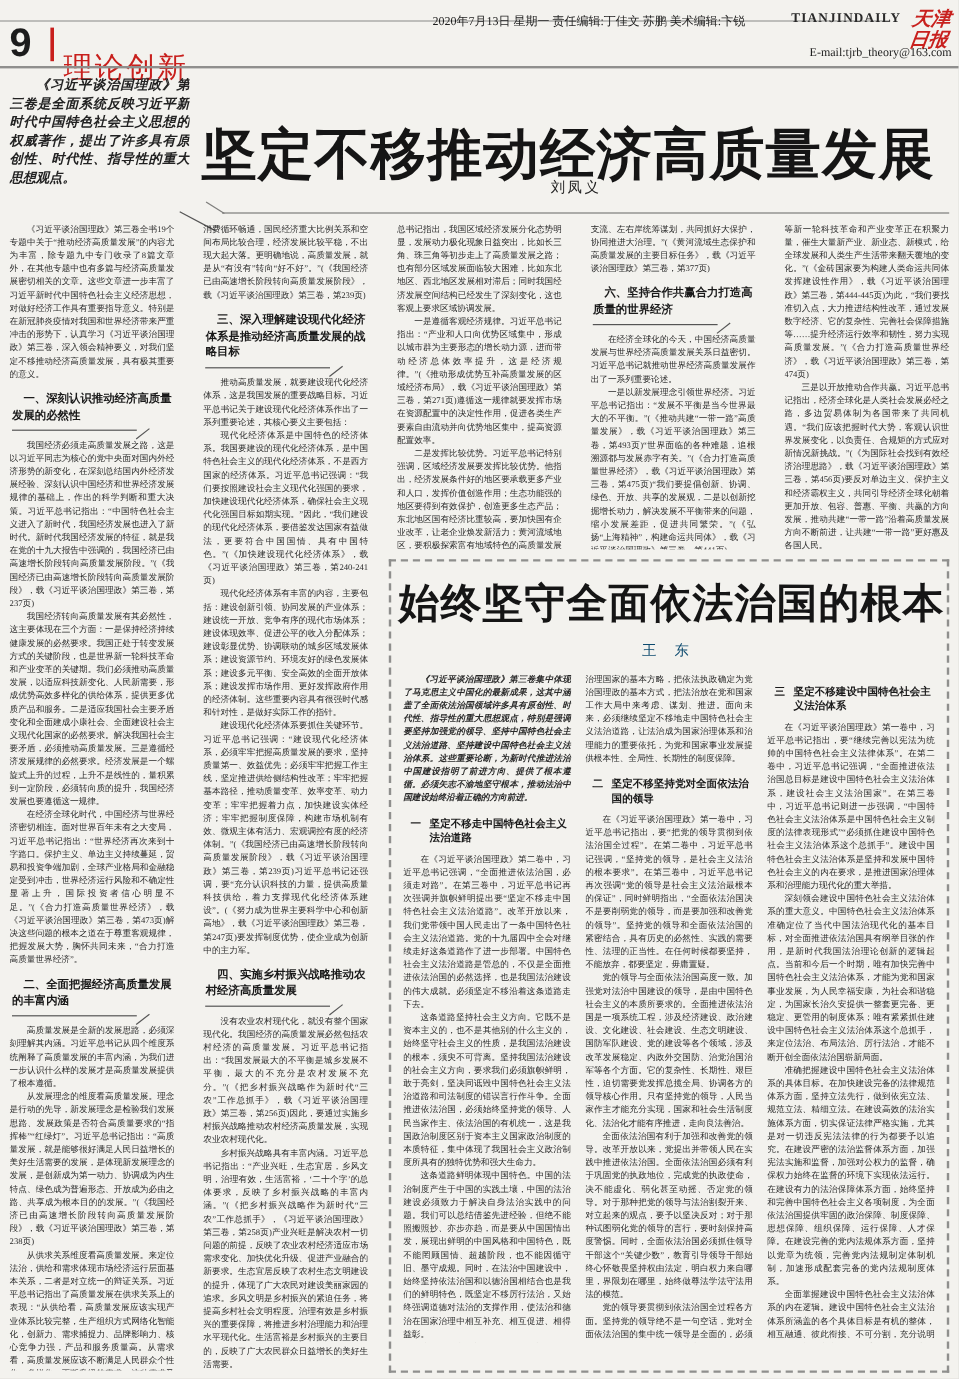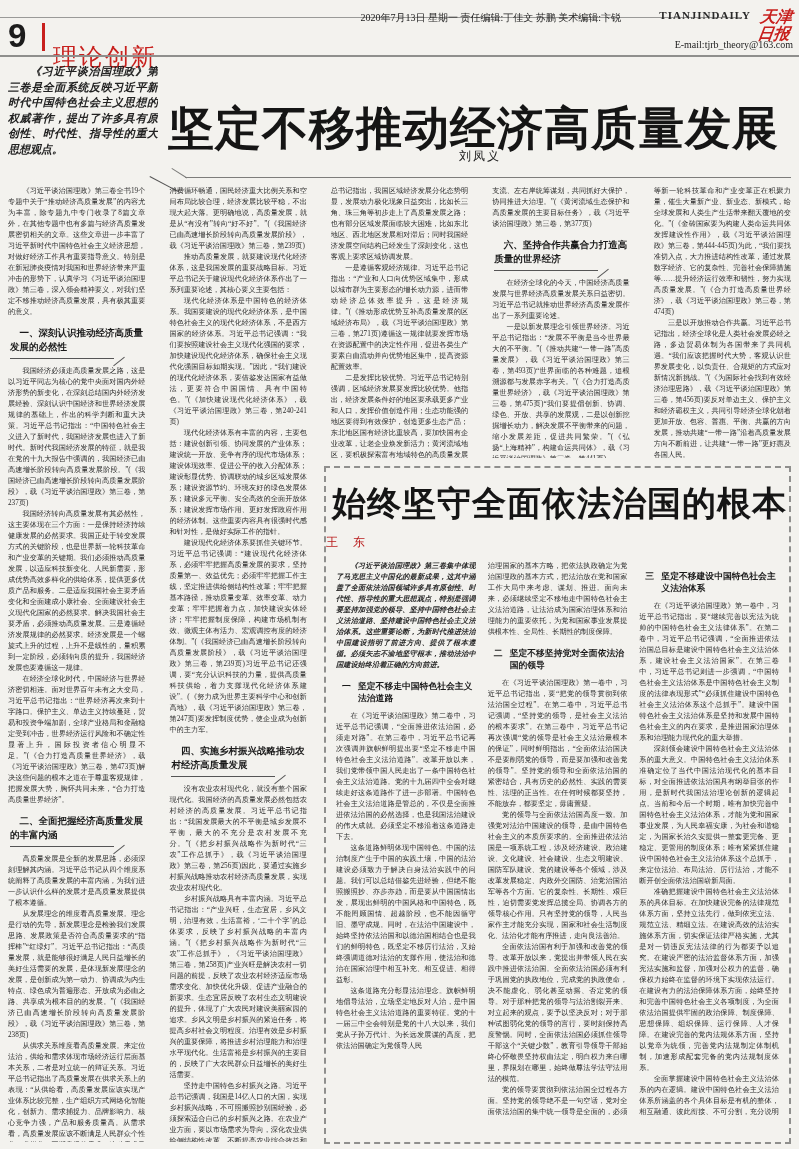--- a/index.html
+++ b/index.html
@@ -50,21 +50,21 @@
          background:#555;transform:rotate(-38deg);}
   .blk.hn{display:flex;gap:6px;font-family:"Liberation Sans",sans-serif;font-weight:bold;
          font-size:8.8px;line-height:12px;color:#1a1a1a;margin:9px 2px 7px 6px;text-align:left;}
   .hn-num{flex:0 0 10px;}
   .hn-text{flex:1;}
   
   .a2-box{position:absolute;top:466px;left:324px;width:467px;height:678px;
           border:2px dashed #8f8f8d;box-sizing:border-box;}
   .headline2{margin:16px 6px 0 6px;text-align:center;font-family:"Liberation Sans",sans-serif;
           font-weight:900;font-size:34px;line-height:38px;color:#151515;letter-spacing:1px;white-space:nowrap;}
-  .byline2{margin:12px 0 10px 0;text-align:left;font-size:12px;color:#b91c1c;letter-spacing:6px;}
+  .byline2{margin:12px 0 10px 0;text-align:center;font-size:12px;color:#0c4a6e;letter-spacing:6px;}
   .a2-body{margin:4px 10px 0 10px;display:flex;gap:12px;}
   .a2-body .col{width:140px;height:558px;overflow:hidden;}
 </style>
 </head>
 <body>
 
 <div class="page">
 
   <div class="rule-top"></div>
   <div class="pg-num">9</div>
@@ -91,20 +91,21 @@
         <div class="blk p">我国经济转向高质量发展有其必然性，这主要体现在三个方面：一是保持经济持续健康发展的必然要求。我国正处于转变发展方式的关键阶段，也是世界新一轮科技革命和产业变革的关键期。我们必须推动高质量发展，以适应科技新变化、人民新需要，形成优势高效多样化的供给体系，提供更多优质产品和服务。二是适应我国社会主要矛盾变化和全面建成小康社会、全面建设社会主义现代化国家的必然要求。解决我国社会主要矛盾，必须推动高质量发展。三是遵循经济发展规律的必然要求。经济发展是一个螺旋式上升的过程，上升不是线性的，量积累到一定阶段，必须转向质的提升，我国经济发展也要遵循这一规律。</div>
         <div class="blk p">在经济全球化时代，中国经济与世界经济密切相连。面对世界百年未有之大变局，习近平总书记指出：“世界经济再次来到十字路口。保护主义、单边主义持续蔓延，贸易和投资争端加剧，全球产业格局和金融稳定受到冲击，世界经济运行风险和不确定性显著上升，国际投资者信心明显不足。”(《合力打造高质量世界经济》，载《习近平谈治国理政》第三卷，第473页)解决这些问题的根本之道在于尊重客观规律，把握发展大势，胸怀共同未来，“合力打造高质量世界经济”。</div>
         <div class="blk h">二、全面把握经济高质量发展的丰富内涵<div class="h-rule"></div></div>
         <div class="blk p">高质量发展是全新的发展思路，必须深刻理解其内涵。习近平总书记从四个维度系统阐释了高质量发展的丰富内涵，为我们进一步认识什么样的发展才是高质量发展提供了根本遵循。</div>
         <div class="blk p">从发展理念的维度看高质量发展。理念是行动的先导，新发展理念是检验我们发展思路、发展政策是否符合高质量要求的“指挥棒”“红绿灯”。习近平总书记指出：“高质量发展，就是能够很好满足人民日益增长的美好生活需要的发展，是体现新发展理念的发展，是创新成为第一动力、协调成为内生特点、绿色成为普遍形态、开放成为必由之路、共享成为根本目的的发展。”(《我国经济已由高速增长阶段转向高质量发展阶段》，载《习近平谈治国理政》第三卷，第238页)</div>
         <div class="blk p">从供求关系维度看高质量发展。来定位法治，供给和需求体现市场经济运行层面基本关系，二者是对立统一的辩证关系。习近平总书记指出了高质量发展在供求关系上的表现：“从供给看，高质量发展应该实现产业体系比较完整，生产组织方式网络化智能化，创新力、需求捕捉力、品牌影响力、核心竞争力强，产品和服务质量高。从需求看，高质量发展应该不断满足人民群众个性化、多样化、不断升级的需求，这种需求又引领供给体系和结构的变化，供给变革又不断催生新的需求。”(《我国经济已由高速增长阶段转向高质量发展阶段》，载《习近平谈治国理政》第三卷，第238页)</div>
         <div class="blk p">从生产和分配关系的维度看高质量发展。生产和分配也是经济活动中的重要关系，如果说供给和需求关系是市场经济活动的表层关系，那么生产和分配的关系则是市场经济活动的深层关系。习近平总书记指出：“从投入产出看，高质量发展应该不断提高劳动效率、资本效率、土地效率、资源效率、环境效率，不断提升科技进步贡献率，不断提高全要素生产率。从分配看，高质量发展应该实现投资有回报、企业有利润、员工有收入、政府有税收，并且充分反映各自按市场评价的贡献。”(《我国经济已由高速增长阶段转向高质量发展阶段》，载《习近平谈治国理政》第三卷，第238-239页)</div>
       </div>
       <div class="col">
         <div class="blk pc">消费循环畅通，国民经济重大比例关系和空间布局比较合理，经济发展比较平稳，不出现大起大落。更明确地说，高质量发展，就是从“有没有”转向“好不好”。”(《我国经济已由高速增长阶段转向高质量发展阶段》，载《习近平谈治国理政》第三卷，第239页)</div>
+        <div class="blk h">三、深入理解建设现代化经济体系是推动经济高质量发展的战略目标<div class="h-rule"></div></div>
         <div class="blk p">推动高质量发展，就要建设现代化经济体系，这是我国发展的重要战略目标。习近平总书记关于建设现代化经济体系作出了一系列重要论述，其核心要义主要包括：</div>
         <div class="blk p">现代化经济体系是中国特色的经济体系。我国要建设的现代化经济体系，是中国特色社会主义的现代化经济体系，不是西方国家的经济体系。习近平总书记强调：“我们要按照建设社会主义现代化强国的要求，加快建设现代化经济体系，确保社会主义现代化强国目标如期实现。”因此，“我们建设的现代化经济体系，要借鉴发达国家有益做法，更要符合中国国情、具有中国特色。”(《加快建设现代化经济体系》，载《习近平谈治国理政》第三卷，第240-241页)</div>
         <div class="blk p">现代化经济体系有丰富的内容，主要包括：建设创新引领、协同发展的产业体系；建设统一开放、竞争有序的现代市场体系；建设体现效率、促进公平的收入分配体系；建设彰显优势、协调联动的城乡区域发展体系；建设资源节约、环境友好的绿色发展体系；建设多元平衡、安全高效的全面开放体系；建设发挥市场作用、更好发挥政府作用的经济体制。这些重要内容具有很强时代感和针对性，是做好实际工作的指针。</div>
         <div class="blk p">建设现代化经济体系要抓住关键环节。习近平总书记强调：“建设现代化经济体系，必须牢牢把握高质量发展的要求，坚持质量第一、效益优先；必须牢牢把握工作主线，坚定推进供给侧结构性改革；牢牢把握基本路径，推动质量变革、效率变革、动力变革；牢牢把握着力点，加快建设实体经济；牢牢把握制度保障，构建市场机制有效、微观主体有活力、宏观调控有度的经济体制。”(《我国经济已由高速增长阶段转向高质量发展阶段》，载《习近平谈治国理政》第三卷，第239页)习近平总书记还强调，要“充分认识科技的力量，提供高质量科技供给，着力支撑现代化经济体系建设”。(《努力成为世界主要科学中心和创新高地》，载《习近平谈治国理政》第三卷，第247页)要发挥制度优势，使企业成为创新中的主力军。</div>
         <div class="blk h">四、实施乡村振兴战略推动农村经济高质量发展<div class="h-rule"></div></div>
         <div class="blk p">没有农业农村现代化，就没有整个国家现代化。我国经济的高质量发展必然包括农村经济的高质量发展。习近平总书记指出：“我国发展最大的不平衡是城乡发展不平衡，最大的不充分是农村发展不充分。”(《把乡村振兴战略作为新时代“三农”工作总抓手》，载《习近平谈治国理政》第三卷，第256页)因此，要通过实施乡村振兴战略推动农村经济高质量发展，实现农业农村现代化。</div>
         <div class="blk p">乡村振兴战略具有丰富内涵。习近平总书记指出：“产业兴旺，生态宜居，乡风文明，治理有效，生活富裕，‘二十个字’的总体要求，反映了乡村振兴战略的丰富内涵。”(《把乡村振兴战略作为新时代“三农”工作总抓手》，《习近平谈治国理政》第三卷，第258页)产业兴旺是解决农村一切问题的前提，反映了农业农村经济适应市场需求变化、加快优化升级、促进产业融合的新要求。生态宜居反映了农村生态文明建设的提升，体现了广大农民对建设美丽家园的追求。乡风文明是乡村振兴的紧迫任务，将提高乡村社会文明程度。治理有效是乡村振兴的重要保障，将推进乡村治理能力和治理水平现代化。生活富裕是乡村振兴的主要目的，反映了广大农民群众日益增长的美好生活需要。</div>
         <div class="blk p">坚持走中国特色乡村振兴之路。习近平总书记强调，我国是14亿人口的大国，实现乡村振兴战略，不可照搬照抄别国经验，必须探索适合自己的乡村振兴之路。在农业产业方面，要以市场需求为导向，深化农业供给侧结构性改革，不断提高农业综合效益和竞争力。探索农村土地制度改革，不断提高小农组织化程度，促进小规模农业和现代农业有机衔接，办好农民合作社和家庭农场，促进产业融合发展。坚持农村土地集体所有，发展壮大集体经济，走共同富裕道路，这是我一直强调的。不能把农村土地集体所有制改垮了，不能把耕地改少了，把粮食生产能力改弱了，这些底线必须坚守，不能犯颠覆性错误。(《把乡村振兴战略作为新时代“三农”工作总抓手》，载《习近平谈治国理政》第三卷，第262页)</div>
       </div>
       <div class="col">
@@ -130,20 +131,21 @@
     <h2 class="headline2">始终坚守全面依法治国的根本</h2>
     <div class="byline2">王 东</div>
     <div class="a2-body">
         <div class="col">
           <div class="blk intro">《习近平谈治国理政》第三卷集中体现了马克思主义中国化的最新成果，这其中涵盖了全面依法治国领域许多具有原创性、时代性、指导性的重大思想观点，特别是强调要坚持加强党的领导、坚持中国特色社会主义法治道路、坚持建设中国特色社会主义法治体系。这些重要论断，为新时代推进法治中国建设指明了前进方向、提供了根本遵循。必须矢志不渝地坚守根本，推动法治中国建设始终沿着正确的方向前进。</div>
           <div class="blk hn">
             <span class="hn-num">一</span>
             <span class="hn-text">坚定不移走中国特色社会主义法治道路</span>
           </div>
           <div class="blk p">在《习近平谈治国理政》第二卷中，习近平总书记强调，“全面推进依法治国，必须走对路”。在第三卷中，习近平总书记再次强调并旗帜鲜明提出要“坚定不移走中国特色社会主义法治道路”。改革开放以来，我们党带领中国人民走出了一条中国特色社会主义法治道路。党的十九届四中全会对继续走好这条道路作了进一步部署。中国特色社会主义法治道路是管总的，不仅是全面推进依法治国的必然选择，也是我国法治建设的伟大成就。必须坚定不移沿着这条道路走下去。</div>
+          <div class="blk p">这条道路坚持社会主义方向。它既不是资本主义的，也不是其他别的什么主义的，始终坚守社会主义的性质，是我国法治建设的根本，须臾不可背离。坚持我国法治建设的社会主义方向，要求我们必须旗帜鲜明，敢于亮剑，坚决同诋毁中国特色社会主义法治道路和司法制度的错误言行作斗争。全面推进依法治国，必须始终坚持党的领导、人民当家作主、依法治国的有机统一，这是我国政治制度区别于资本主义国家政治制度的本质特征，集中体现了我国社会主义政治制度所具有的独特优势和强大生命力。</div>
           <div class="blk p">这条道路鲜明体现中国特色。中国的法治制度产生于中国的实践土壤，中国的法治建设必须致力于解决自身法治实践中的问题。我们可以总结借鉴先进经验，但绝不能照搬照抄、亦步亦趋，而是要从中国国情出发，展现出鲜明的中国风格和中国特色，既不能罔顾国情、超越阶段，也不能因循守旧、墨守成规。同时，在法治中国建设中，始终坚持依法治国和以德治国相结合也是我们的鲜明特色，既坚定不移厉行法治，又始终强调道德对法治的支撑作用，使法治和德治在国家治理中相互补充、相互促进、相得益彰。</div>
           <div class="blk p">这条道路充分彰显法治理念。旗帜鲜明地倡导法治，立场坚定地反对人治，是中国特色社会主义法治道路的重要特征。党的十一届三中全会特别是党的十八大以来，我们党从子孙万代计、为长远发展谋的高度，把依法治国确定为党领导人民</div>
         </div>
         <div class="col">
           <div class="blk pc">治理国家的基本方略，把依法执政确定为党治国理政的基本方式，把法治放在党和国家工作大局中来考虑、谋划、推进。面向未来，必须继续坚定不移地走中国特色社会主义法治道路，让法治成为国家治理体系和治理能力的重要依托，为党和国家事业发展提供根本性、全局性、长期性的制度保障。</div>
           <div class="blk hn">
             <span class="hn-num">二</span>
             <span class="hn-text">坚定不移坚持党对全面依法治国的领导</span>
           </div>
           <div class="blk p">在《习近平谈治国理政》第一卷中，习近平总书记指出，要“把党的领导贯彻到依法治国全过程”。在第二卷中，习近平总书记强调，“坚持党的领导，是社会主义法治的根本要求”。在第三卷中，习近平总书记再次强调“党的领导是社会主义法治最根本的保证”，同时鲜明指出，“全面依法治国决不是要削弱党的领导，而是要加强和改善党的领导”。坚持党的领导和全面依法治国的紧密结合，具有历史的必然性、实践的需要性、法理的正当性。在任何时候都要坚持，不能放弃，都要坚定，毋庸置疑。</div>

